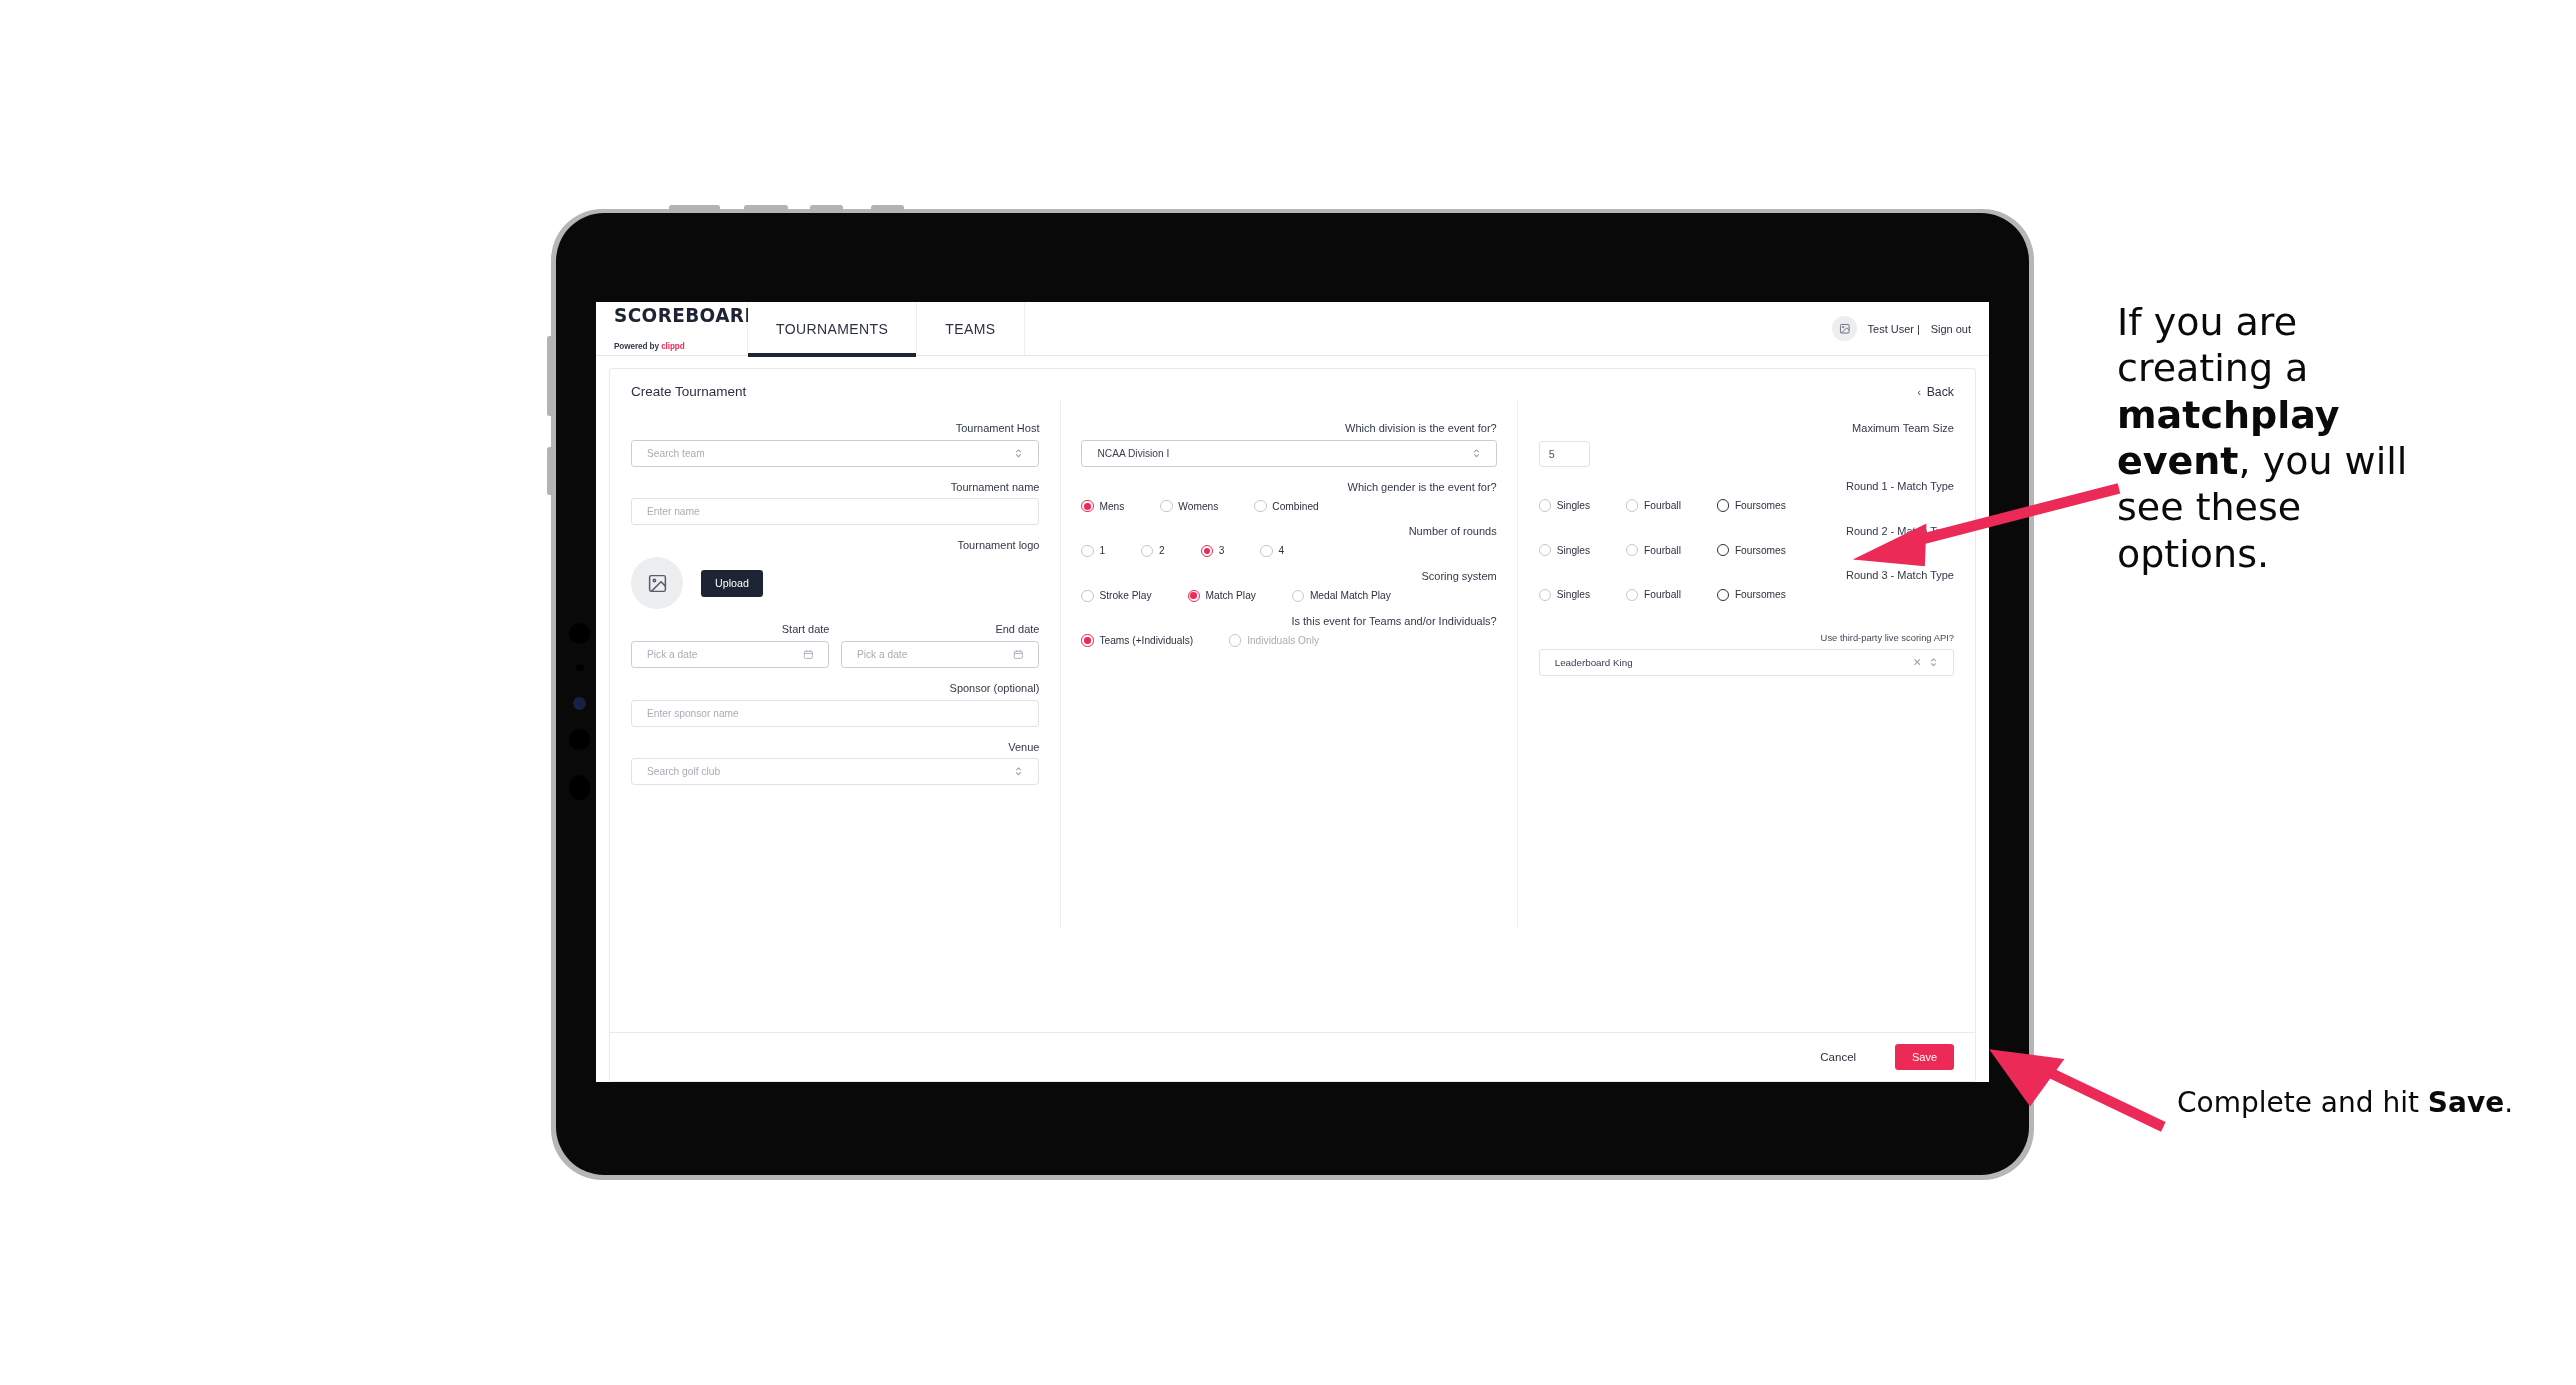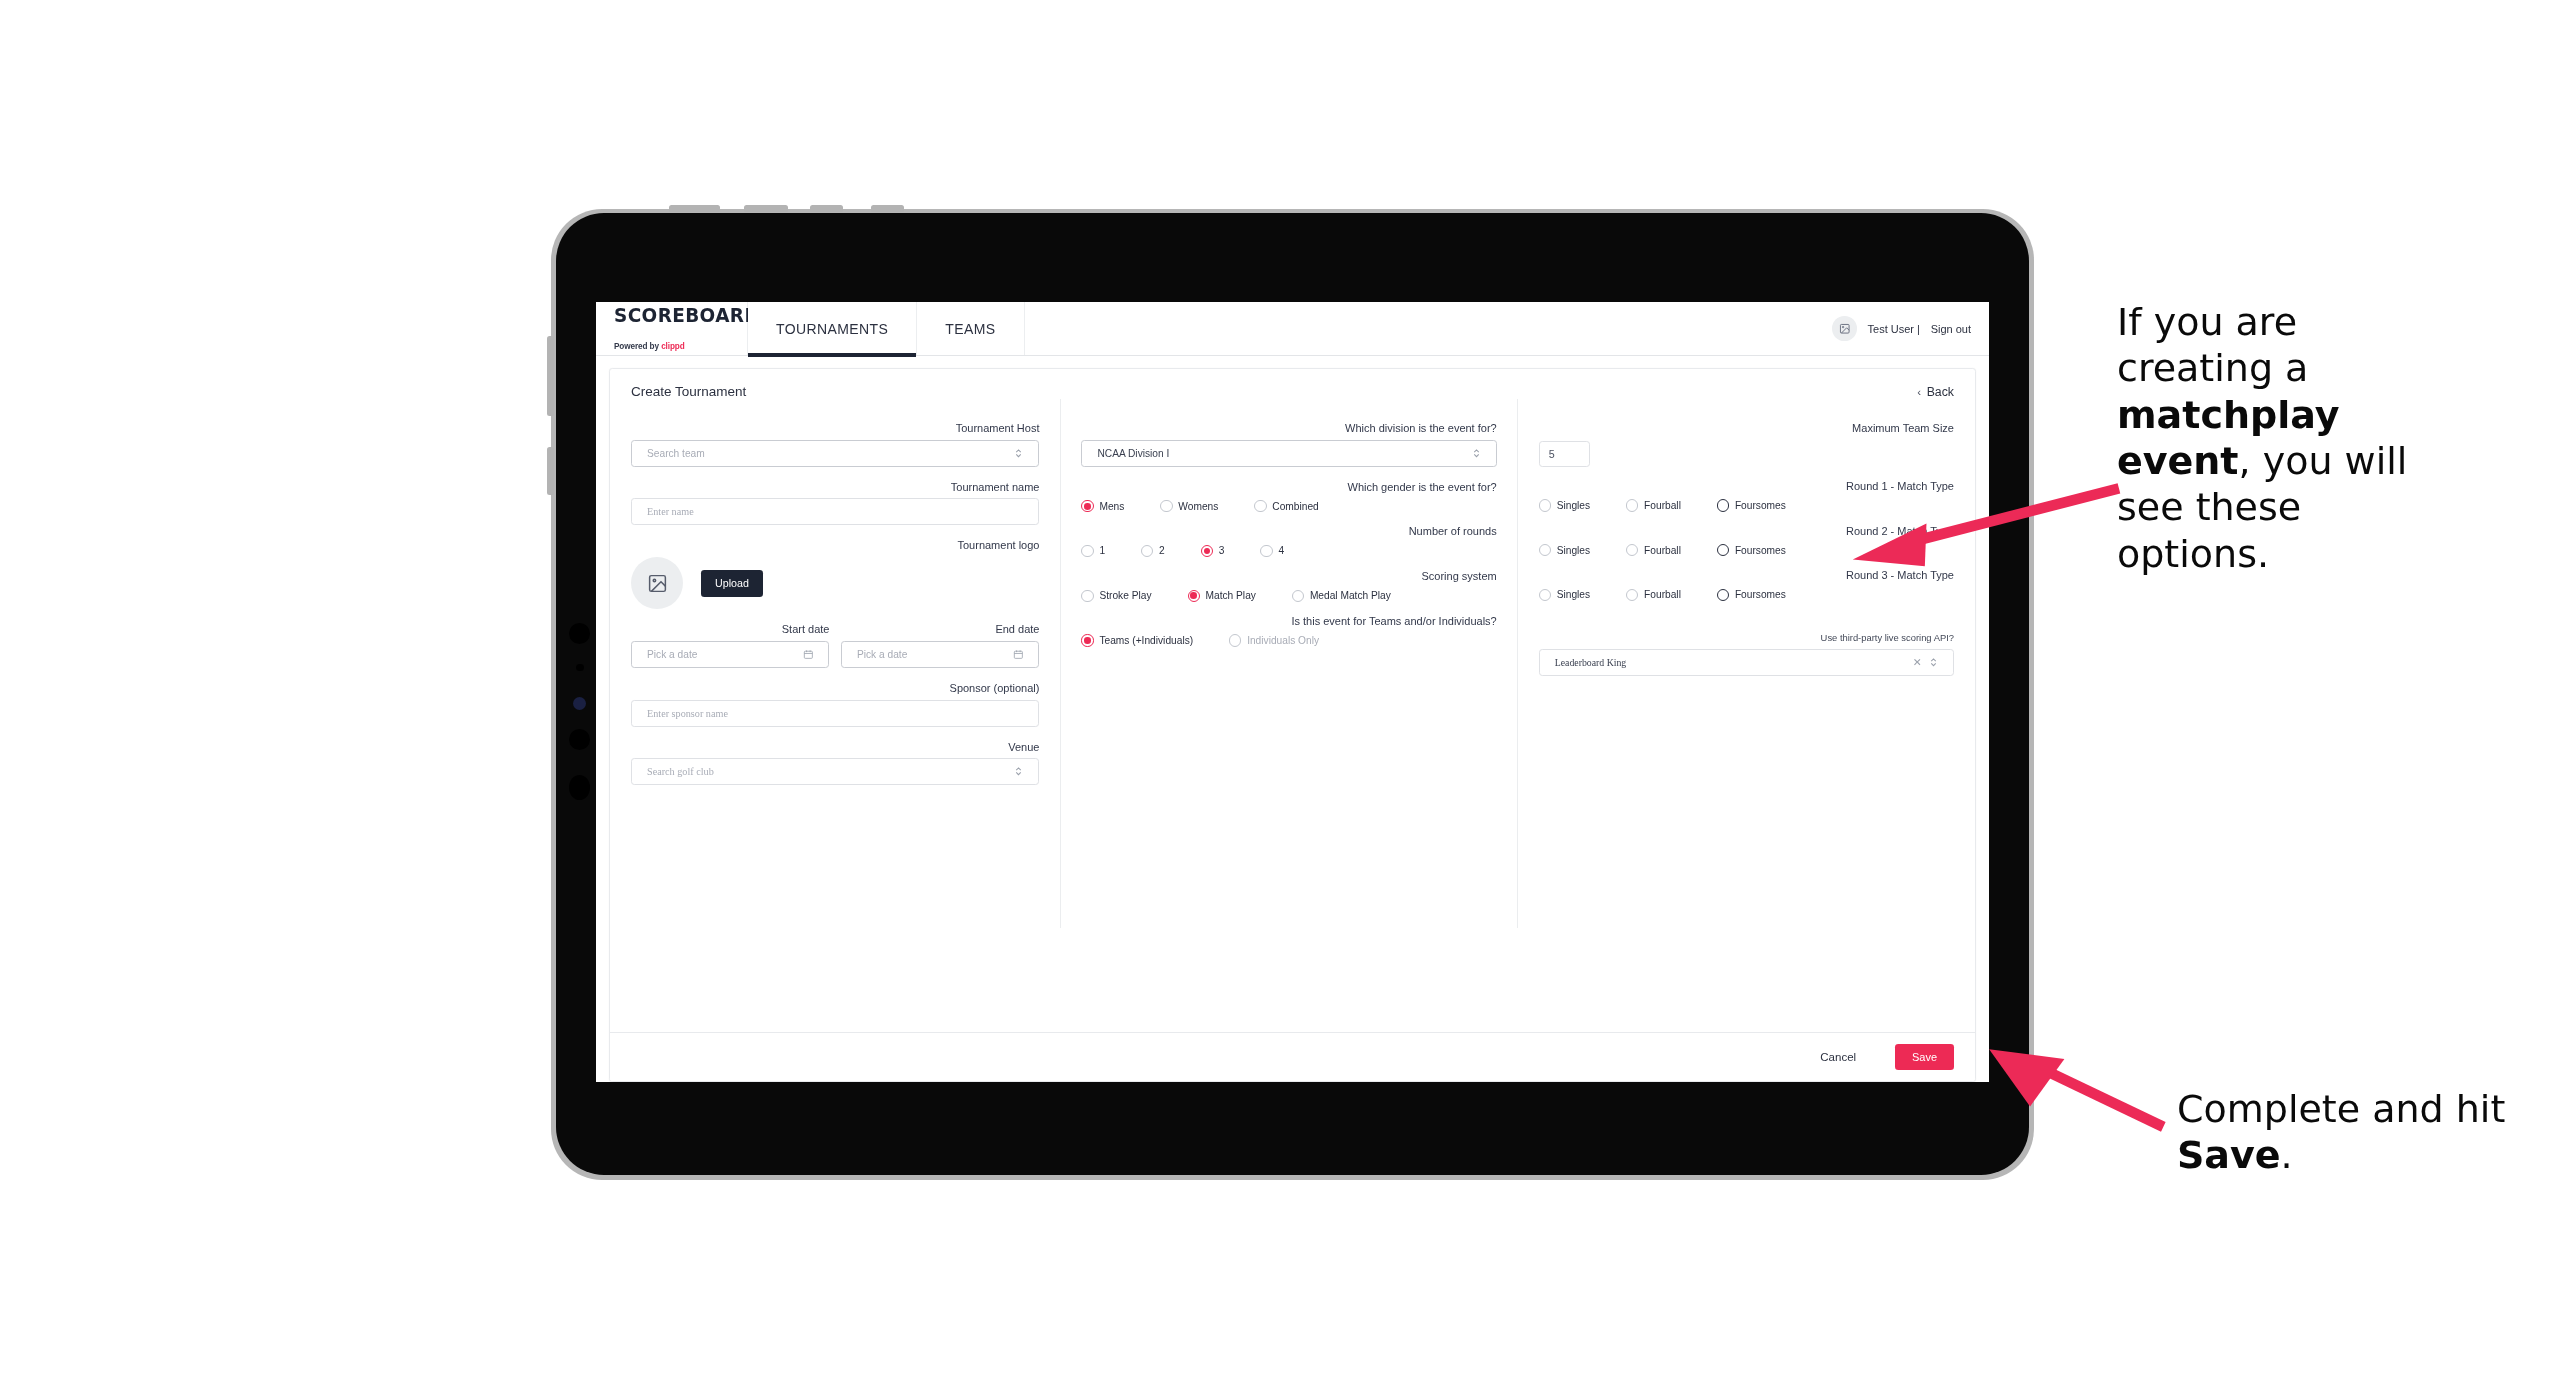--- a/index.html
+++ b/index.html
@@ -200,21 +200,21 @@
     border: 0.8px solid #c9ccd2;
     border-radius: 3.3px;
     background: #fff;
     display: flex;
     align-items: center;
     padding: 0 15px;
     font-size: 10.2px;
     color: #3a4050;
     position: relative;
   }
-  .input.light { border-color: #dfe1e5; font-family: Liberation Serif, serif; }
+  .input.light { border-color: #dfe1e5; }
   .input .ph { color: #a8acb6; }
   .input .val { color: #3a4050; }
   .input .adorn {
     margin-left: auto;
     color: #9aa0ab;
     display: flex;
     align-items: center;
     gap: 7.4px;
   }
 
@@ -299,21 +299,21 @@
   }
 
   
   .note {
     position: absolute;
     color: #0a0a0a;
     font-family: "DejaVu Sans", sans-serif;
     line-height: 1.22;
   }
   #note-1 { left: 2117px; top: 299px; width: 344px; font-size: 38px; }
-  #note-2 { left: 2177px; top: 1086px; width: 377px; font-size: 38px; }
+  #note-2 { left: 2177px; top: 1086px; width: 377px; font-size: 28px; }
   .note b { font-weight: bold; }
 
   svg.arrow { position: absolute; overflow: visible; }
   #arrow-1 { left: 1820px; top: 484px; }
   #arrow-2 { left: 1979px; top: 1041px; }
 </style>
 </head>
 <body>
 
 <div id="tablet">

